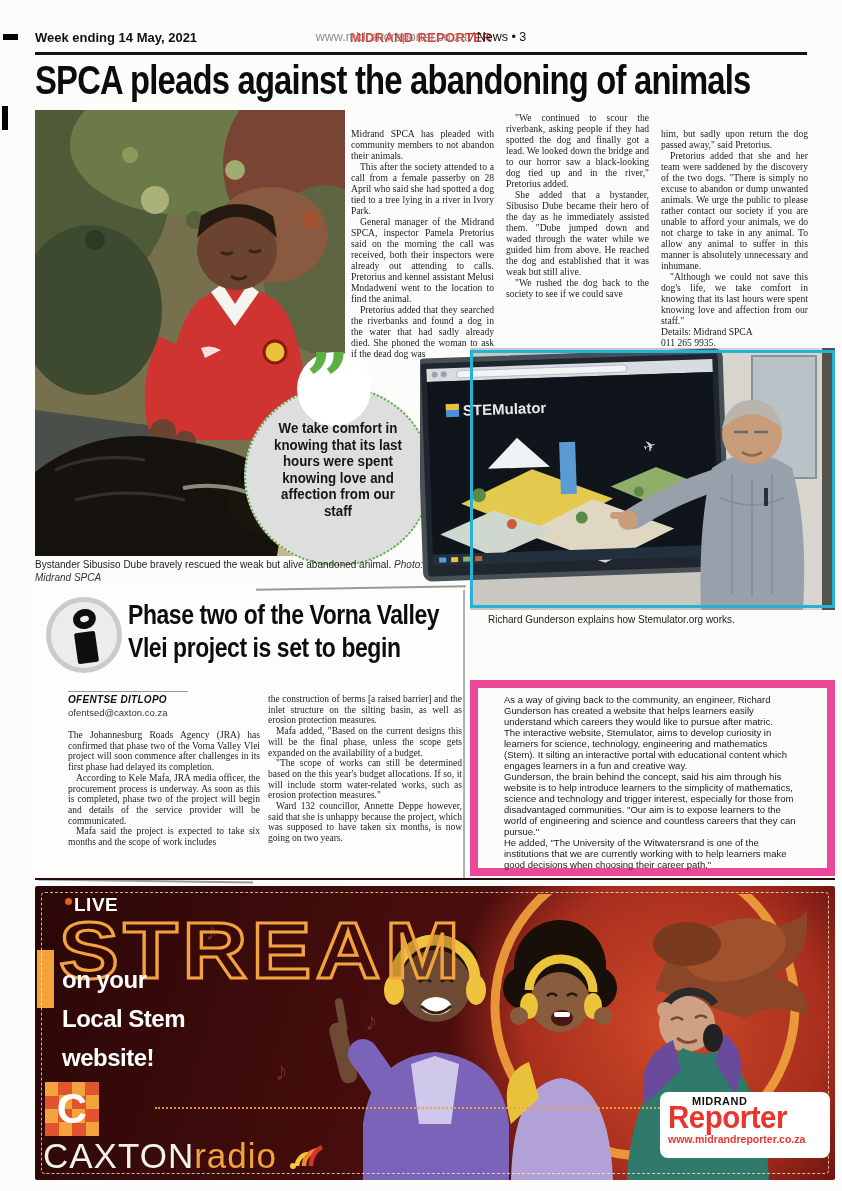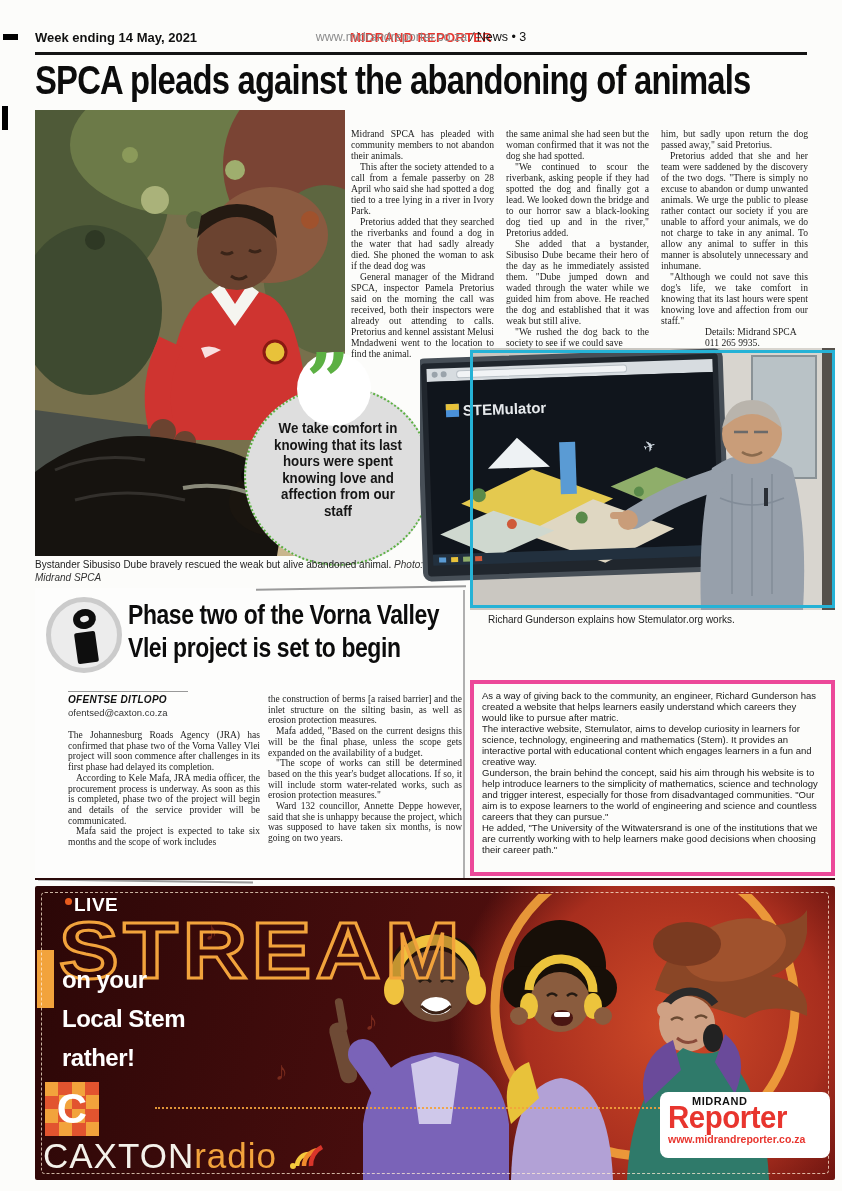--- a/index.html
+++ b/index.html
@@ -18,21 +18,21 @@
 
   
   .headline{left:35px;top:57px;width:772px;font-size:41px;font-weight:800;letter-spacing:-1px;
             white-space:nowrap;transform:scaleX(.80);transform-origin:left center;color:#0c0c0c;}
 
   
   .acol{top:112px;font-family:"Liberation Serif",serif;font-size:9.6px;line-height:11px;
         text-align:justify;color:#1c1c1c;}
   .acol p{margin:0;text-indent:9px;}
   .acol p.first{text-indent:0;margin-top:16px;}
-  .acol p.plain{text-indent:0;text-align:left;margin-left:44px;}
+  .acol p.plain{text-indent:0;text-align:left;}
   .c1{left:351px;width:143px;}
   .c2{left:506px;width:143px;}
   .c3{left:661px;width:147px;}
 
   
   .caption{font-size:10px;line-height:12.5px;color:#222;}
   .caption .credit{font-style:italic;color:#333;}
 
   
   .pq-circle{left:244px;top:386px;width:188px;height:180px;border-radius:50%;
@@ -63,22 +63,22 @@
   .v1{left:68px;top:730px;width:192px;}
   .v2{left:268px;top:694px;width:194px;}
 
   
   .stem-photo{left:420px;top:348px;width:415px;height:262px;}
   .stem-frame{left:470px;top:350px;width:365px;height:258px;border:3px solid #25b2d6;box-sizing:border-box;}
   .stem-cap{left:488px;top:614px;width:360px;}
   .stem-bar{left:470px;top:650px;width:365px;height:24px;background:#25b2d6;box-sizing:border-box;}
   .stem-bar span{display:inline-block;color:#fff;font-weight:bold;font-size:14.5px;line-height:24px;
                  padding-left:8px;letter-spacing:-.2px;transform:scaleX(.97);transform-origin:left center;}
-  .stem-box{left:470px;top:680px;width:365px;height:196px;border:4px solid #ec4899;box-sizing:border-box;
-            padding:6px 8px;font-size:9.5px;line-height:11px;color:#1a1a1a;}
+  .stem-box{left:470px;top:680px;width:365px;height:196px;border:8px solid #ec4899;box-sizing:border-box;
+            padding:6px 26px;font-size:9.5px;line-height:11px;color:#1a1a1a;}
   .stem-box p{margin:0;}
 
   
   .ad-rule{left:35px;top:878px;width:800px;height:2px;background:#2a0a0a;}
 
   
   .ad{left:35px;top:886px;width:800px;height:294px;overflow:hidden;border-radius:2px;
       background:
         radial-gradient(circle 300px at 640px 140px,#cf4a28 0%,#a82e1e 50%,rgba(110,20,12,0) 75%),
         linear-gradient(105deg,#2b0707 0%,#470d0d 45%,#6b130f 100%);}
@@ -172,25 +172,24 @@
   <div class="abs pq-text">We take comfort in knowing that its last hours were spent knowing love and affection from our staff</div>
 
   <div class="abs caption" style="left:35px;top:559px;width:400px;">
     <span>Bystander Sibusiso Dube bravely rescued the weak but alive abandoned animal.</span>
     <span class="credit">Photo: Midrand SPCA</span>
   </div>
 
   <div class="abs acol c1">
     <p class="first">Midrand SPCA has pleaded with community members to not abandon their animals.</p>
     <p>This after the society attended to a call from a female passerby on 28 April who said she had spotted a dog tied to a tree lying in a river in Ivory Park.</p>
+    <p>General manager of the Midrand SPCA, inspector Pamela Pretorius said on the morning the call was received, both their inspectors were already out attending to calls. Pretorius and kennel assistant Melusi Mndadweni went to the location to find the animal.</p>
     <p>Pretorius added that they searched the riverbanks and found a dog in the water that had sadly already died. She phoned the woman to ask if the dead dog was</p>
-    <p>General manager of the Midrand SPCA, inspector Pamela Pretorius said on the morning the call was received, both their inspectors were already out attending to calls. Pretorius and kennel assistant Melusi Mndadweni went to the location to find the animal.</p>
   </div>
   <div class="abs acol c2">
-    <p class="first">the same animal she had seen but the woman confirmed that it was not the dog she had spotted.</p>
     <p>"We continued to scour the riverbank, asking people if they had spotted the dog and finally got a lead. We looked down the bridge and to our horror saw a black-looking dog tied up and in the river," Pretorius added.</p>
     <p>She added that a bystander, Sibusiso Dube became their hero of the day as he immediately assisted them. "Dube jumped down and waded through the water while we guided him from above. He reached the dog and established that it was weak but still alive.</p>
     <p>"We rushed the dog back to the society to see if we could save</p>
   </div>
   <div class="abs acol c3">
     <p class="first">him, but sadly upon return the dog passed away," said Pretorius.</p>
     <p>Pretorius added that she and her team were saddened by the discovery of the two dogs. "There is simply no excuse to abandon or dump unwanted animals. We urge the public to please rather contact our society if you are unable to afford your animals, we do not charge to take in any animal. To allow any animal to suffer in this manner is absolutely unnecessary and inhumane.</p>
     <p>"Although we could not save this dog's life, we take comfort in knowing that its last hours were spent knowing love and affection from our staff."</p>
     <p class="plain">Details: Midrand SPCA</p>
     <p class="plain">011 265 9935.</p>
@@ -247,21 +246,21 @@
     </svg>
   </div>
   <div class="abs stem-frame"></div>
 
   <div class="abs caption stem-cap">
     <div>Richard Gunderson explains how Stemulator.org works.</div>
   </div>
 
   <div class="abs stem-box">
     <p>As a way of giving back to the community, an engineer, Richard Gunderson has created a website that helps learners easily understand which careers they would like to pursue after matric.</p>
-    <p>The interactive website, Stemulator, aims to develop curiosity in learners for science, technology, engineering and mathematics (Stem). It provides an interactive portal with educational content which engages learners in a fun and creative way.</p>
+    <p>The interactive website, Stemulator, aims to develop curiosity in learners for science, technology, engineering and mathematics (Stem). It silting an interactive portal with educational content which engages learners in a fun and creative way.</p>
     <p>Gunderson, the brain behind the concept, said his aim through his website is to help introduce learners to the simplicity of mathematics, science and technology and trigger interest, especially for those from disadvantaged communities. "Our aim is to expose learners to the world of engineering and science and countless careers that they can pursue."</p>
     <p>He added, "The University of the Witwatersrand is one of the institutions that we are currently working with to help learners make good decisions when choosing their career path."</p>
   </div>
 
   <div class="abs vbox"></div>
   <div class="abs edge" style="left:256px;top:587px;width:210px;height:2px;transform:rotate(-1deg);"></div>
   <div class="abs edge" style="left:463px;top:590px;width:2px;height:290px;background:#b0b0b0;"></div>
   <div class="abs edge" style="left:38px;top:880px;width:215px;height:2px;transform:rotate(.8deg);"></div>
   <div class="abs vinfo">
     <div class="i-head"></div>
@@ -299,21 +298,21 @@
       <span class="dot"></span><span>LIVE</span>
     </div>
 
     <svg class="ad-stream" width="430" height="96" viewBox="0 0 430 96">
       <text x="4" y="78" font-family="Liberation Sans,sans-serif" font-size="80" font-weight="bold" fill="rgba(60,10,8,0.25)" stroke="#f2a33c" stroke-width="3" letter-spacing="4" textLength="405" lengthAdjust="spacingAndGlyphs">STREAM</text>
     </svg>
 
     <div class="ad-tagline">
       <div>on your</div>
       <div>Local Stem</div>
-      <div>rather!</div>
+      <div>website!</div>
     </div>
 
     <svg class="ad-people" width="492" height="286" viewBox="0 0 492 286">
       <circle cx="330" cy="112" r="150" fill="none" stroke="#f2a33c" stroke-width="9" opacity=".9"></circle>
       <path d="M60 250 q80 -60 180 -30" stroke="#8a2a18" stroke-width="3" fill="none" opacity=".5"></path>
 
       <g>
         <rect x="20" y="128" width="17" height="62" rx="8" fill="#6e4a35" transform="rotate(-14 28 160)"></rect>
         <rect x="22" y="104" width="8" height="34" rx="4" fill="#6e4a35" transform="rotate(-10 26 120)"></rect>
         <path d="M48 160 q30 40 40 70" stroke="#7a63b8" stroke-width="30" fill="none" stroke-linecap="round"></path>

